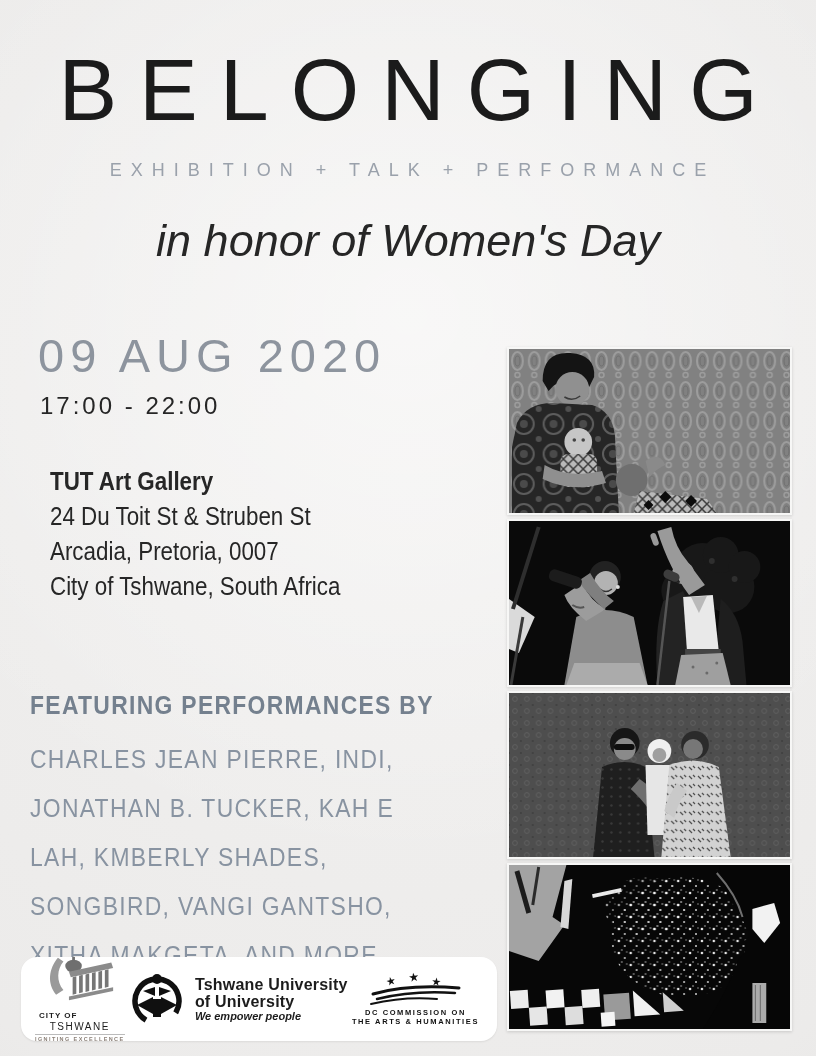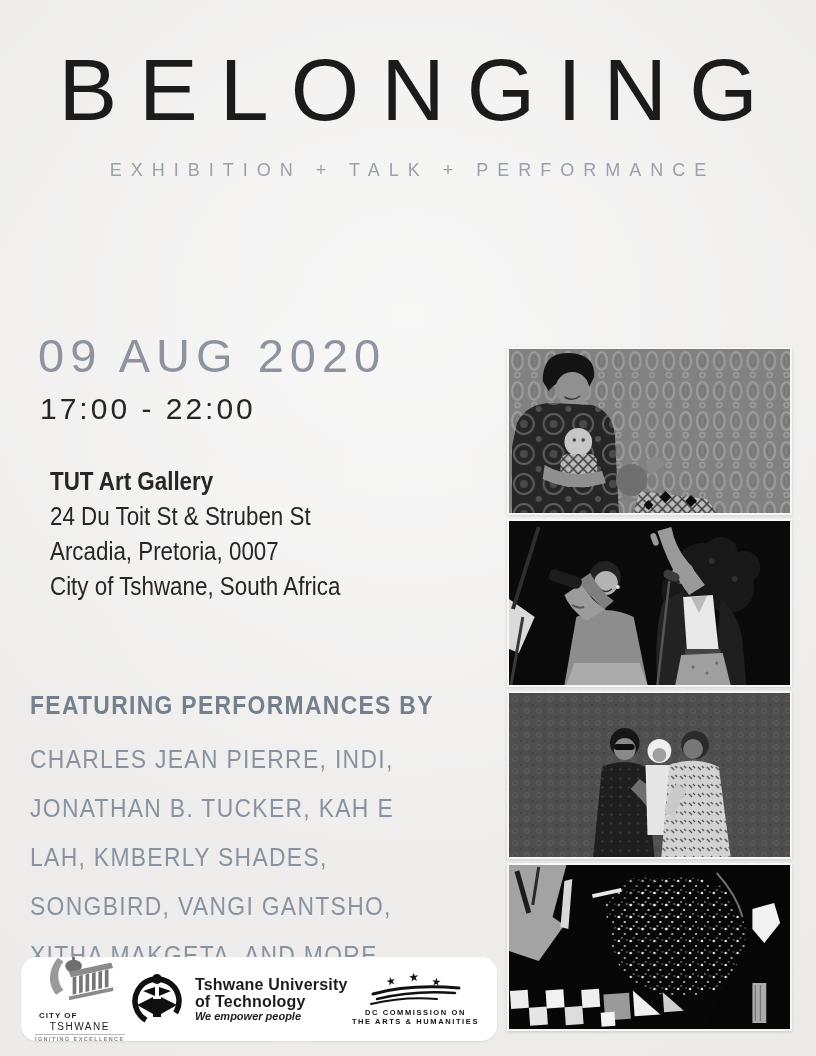--- a/index.html
+++ b/index.html
@@ -19,21 +19,21 @@
   .subtitle{position:absolute;top:160px;left:0;right:0;
     font-size:18px;font-weight:400;letter-spacing:9px;color:var(--c-subtitle,#9aa1ab);}
   .subtitle span{margin-right:-9px;}
 
   .tagline{position:absolute;top:215px;left:0;right:0;
     font-size:45px;font-style:italic;font-weight:400;color:var(--c-dark-text,#1d1d1d);}
 
   .date{position:absolute;left:38px;top:328px;white-space:nowrap;
     font-size:47px;font-weight:400;letter-spacing:6px;color:var(--c-date,#8d949e);}
   .time{position:absolute;left:40px;top:392px;white-space:nowrap;
-    font-size:30px;letter-spacing:3px;color:var(--c-dark-text,#2c2c2c);}
+    font-size:24px;letter-spacing:3px;color:var(--c-dark-text,#2c2c2c);}
 
   .venue{position:absolute;left:50px;top:464px;font-size:26px;line-height:35px;
     color:var(--c-dark-text,#242424);transform:scaleX(0.86);transform-origin:left top;white-space:nowrap;}
   .venue .venue-name{font-weight:700;}
 
   .lineup{position:absolute;left:30px;top:690px;transform:scaleX(0.88);transform-origin:left top;white-space:nowrap;}
   .lineup-heading{font-size:26px;font-weight:700;letter-spacing:1.5px;color:var(--c-lineup-heading,#74808e);}
   .lineup-names{margin-top:14px;font-size:26px;font-weight:400;letter-spacing:1.5px;
     line-height:49px;color:var(--c-lineup-names,#8893a1);}
 
@@ -61,20 +61,23 @@
 <div class="poster">
 
   <div class="title center-line">
     <span>BELONGING</span>
   </div>
 
   <div class="subtitle center-line">
     <span>EXHIBITION + TALK + PERFORMANCE</span>
   </div>
 
+  <div class="tagline center-line">
+    <span>in honor of Women's Day</span>
+  </div>
 
   <div class="date">09 AUG 2020</div>
   <div class="time">17:00 - 22:00</div>
 
   <div class="venue">
     <div class="venue-name">TUT Art Gallery</div>
     <div>24 Du Toit St &amp; Struben St</div>
     <div>Arcadia, Pretoria, 0007</div>
     <div>City of Tshwane, South Africa</div>
   </div>
@@ -277,21 +280,21 @@
         <circle cx="28" cy="30" r="22" fill="none" stroke="#101010" stroke-width="5.5" stroke-dasharray="104 34" transform="rotate(120 28 30)"></circle>
         <circle cx="28" cy="8" r="5" fill="#101010"></circle>
         <path d="M26,16 L14,20 L26,25 Z" fill="#101010"></path>
         <path d="M30,16 L42,20 L30,25 Z" fill="#101010"></path>
         <path d="M24,26 L8,34 L24,43 Z" fill="#101010"></path>
         <path d="M32,26 L48,34 L32,43 Z" fill="#101010"></path>
         <rect x="24" y="28" width="8" height="18" fill="#101010"></rect>
       </svg>
       <div class="tut-text">
         <div class="tut-name">Tshwane University</div>
-        <div class="tut-name">of Technology</div>
+        <div class="tut-name">of University</div>
         <div class="tut-slogan">We empower people</div>
       </div>
     </div>
 
     <div class="logo">
       <svg width="96" height="36" viewBox="0 0 96 36">
         <text x="20" y="14" font-size="11" fill="#111111" transform="rotate(-14 20 14)" font-family="DejaVu Sans">★</text>
         <text x="42" y="10" font-size="12" fill="#111111" transform="rotate(-8 42 10)" font-family="DejaVu Sans">★</text>
         <text x="64" y="13" font-size="11" fill="#111111" transform="rotate(6 64 13)" font-family="DejaVu Sans">★</text>
         <path d="M6,22 Q42,12 92,16" stroke="#111111" stroke-width="3" fill="none" stroke-linecap="round"></path>

